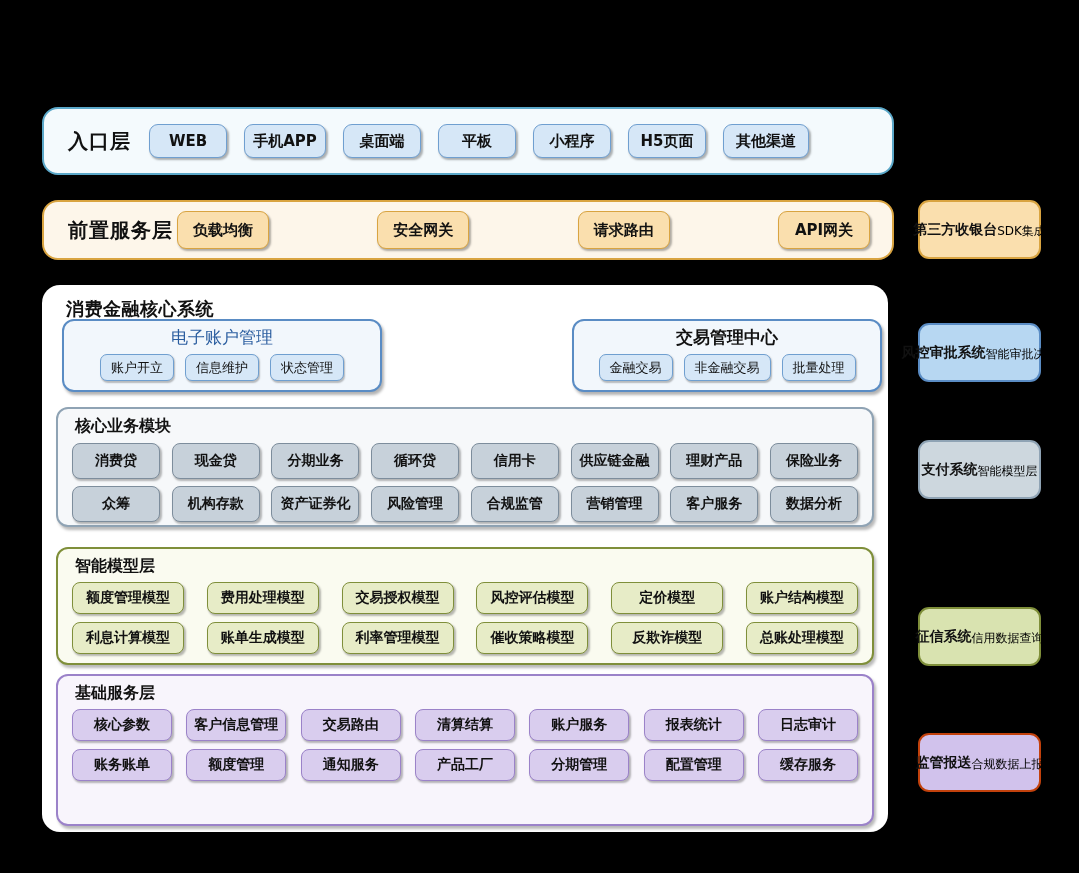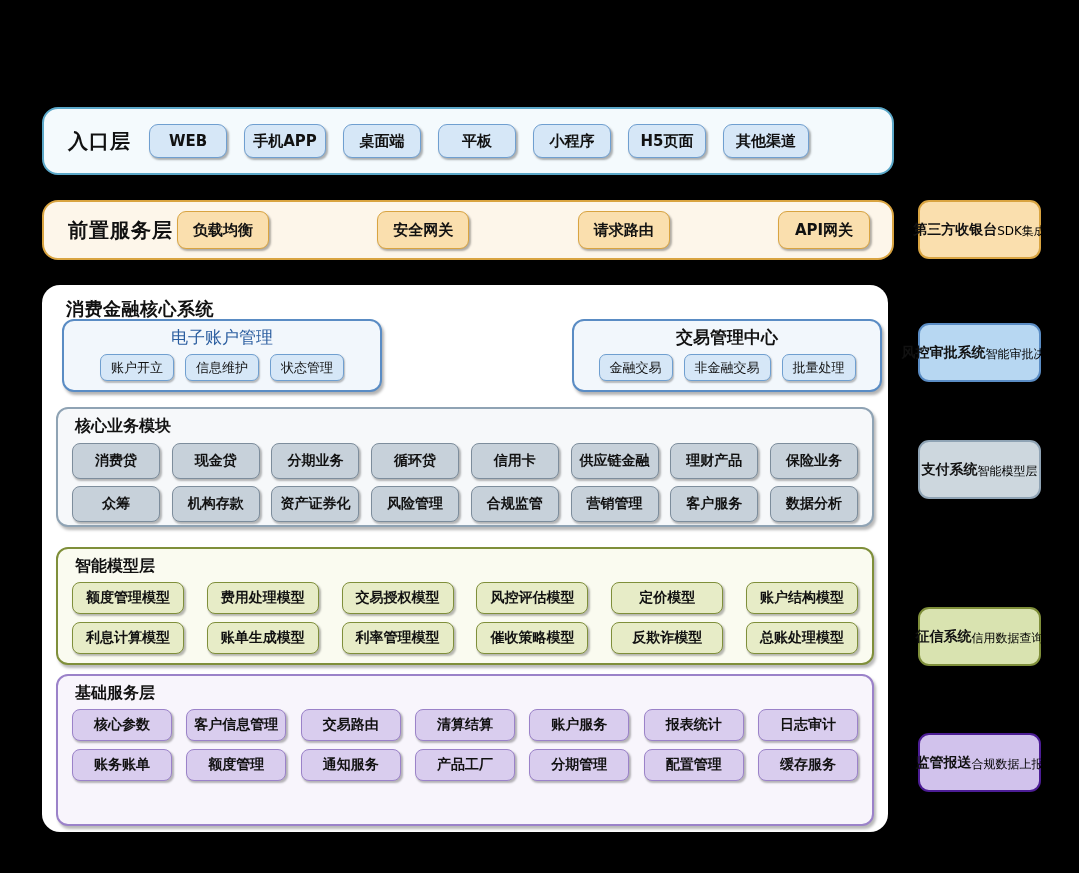--- a/index.html
+++ b/index.html
@@ -212,21 +212,21 @@
   .ext-sub {
     font-size: 12px;
     color: #000000;
     margin-top: 3px;
     white-space: nowrap;
   }
   .ext-cashier { left: 918px; top: 200px; background: #fadfae; border: 2px solid #d9a441; }
   .ext-risk    { left: 918px; top: 323px; background: #b7d7f2; border: 2px solid #5a8cc4; }
   .ext-pay     { left: 918px; top: 440px; background: #cdd7de; border: 2px solid #8fa3b4; }
   .ext-credit  { left: 918px; top: 607px; background: #d9e3b0; border: 2px solid #7f8f3a; }
-  .ext-reg     { left: 918px; top: 733px; background: #d1c2ec; border: 2px solid #4c1d95; }
+  .ext-reg     { left: 918px; top: 733px; background: #d1c2ec; border: 2px solid #c2410c; }
 </style>
 </head>
 <body>
 
 <div class="canvas">
 
   <div class="band band-entry">
     <div class="band-title" style="margin-left:24px;margin-right:10px;">入口层</div>
     <div id="entry-chips" style="display:flex;align-items:center;gap:17px;margin-left:8px;">
         <div class="chip chip-entry" style="width: 78px;">WEB</div>

